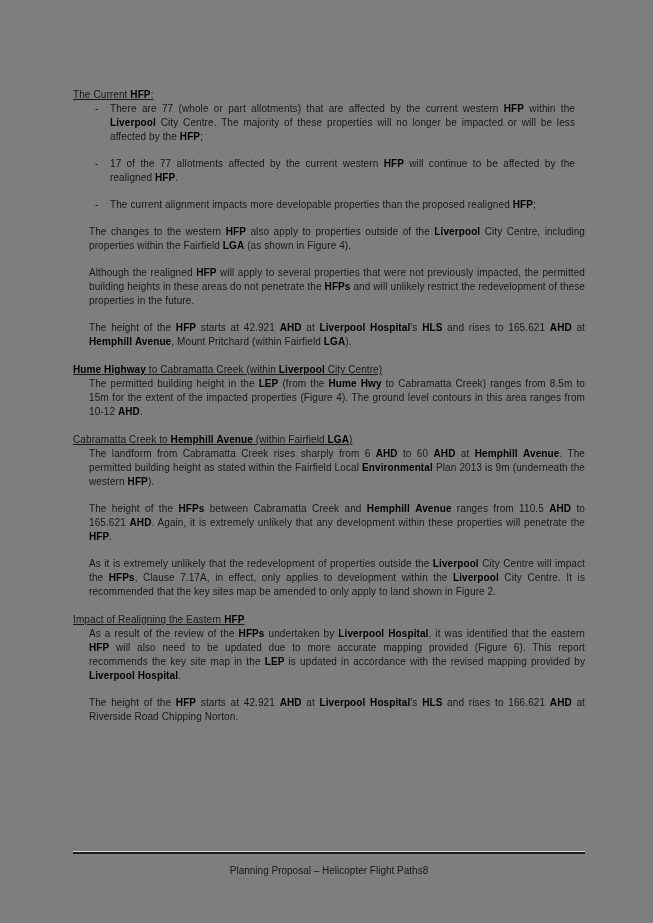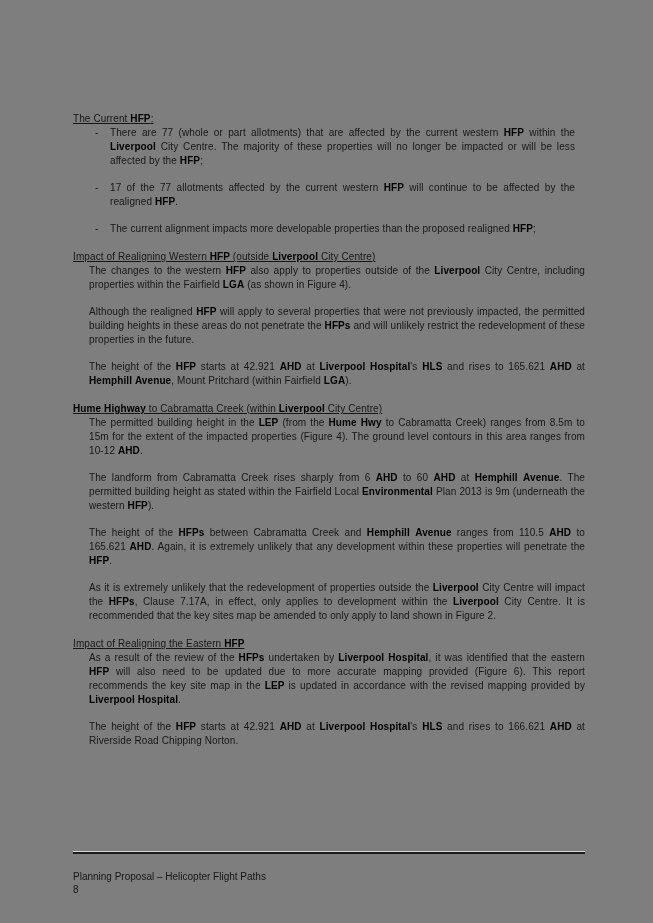--- a/index.html
+++ b/index.html
@@ -5,21 +5,21 @@
   html,body{margin:0;padding:0;}
   body{
     width:653px;height:923px;
     background:#7e7e7e;
     font-family:"Liberation Sans", sans-serif;
     position:relative;
     overflow:hidden;
   }
   .sheet{
     position:absolute;inset:0;
-    padding:112px 68px 0 73px;
+    padding:88px 68px 0 73px;
     box-sizing:border-box;
     color:#161616;
     font-size:10px;
     line-height:14px;
     text-align:justify;
     letter-spacing:0.1px;
   }
   .doc p{margin:0 0 13px 16px;}
   .doc .h{
     text-decoration:underline;
@@ -35,40 +35,40 @@
   .footer{
     position:absolute;left:73px;right:68px;top:851px;
     font-size:10px;color:#161616;
   }
   .footer-rule{
     height:3px;
     background:linear-gradient(#d6d6d6 0 1px, #1b1b1b 1px 100%);
   }
   .footer-row{
     display:flex;justify-content:center;
-    margin-top:16px;line-height:13px;flex-direction:column;
+    margin-top:10px;line-height:13px;
   }
 </style>
 </head>
 <body>
 
 <div class="sheet">
   <div class="doc" id="doc-content">
       <div class="h">The Current <b>HFP</b>:</div>
       <ul>
         <li>There are 77 (whole or part allotments) that are affected by the current western <b>HFP</b> within the <b>Liverpool</b> City Centre. The majority of these properties will no longer be impacted or will be less affected by the <b>HFP</b>;</li>
         <li>17 of the 77 allotments affected by the current western <b>HFP</b> will continue to be affected by the realigned <b>HFP</b>.</li>
         <li>The current alignment impacts more developable properties than the proposed realigned <b>HFP</b>;</li>
       </ul>
-      <div class="h">Impact of Realigning Western <b>HFP</b> (outside <b>Liverpool</b> City Centre)</div>
       <p>The changes to the western <b>HFP</b> also apply to properties outside of the <b>Liverpool</b> City Centre, including properties within the Fairfield <b>LGA</b> (as shown in Figure 4).</p>
       <p>Although the realigned <b>HFP</b> will apply to several properties that were not previously impacted, the permitted building heights in these areas do not penetrate the <b>HFPs</b> and will unlikely restrict the redevelopment of these properties in the future.</p>
       <p>The height of the <b>HFP</b> starts at 42.921 <b>AHD</b> at <b>Liverpool</b> <b>Hospital</b>'s <b>HLS</b> and rises to 165.621 <b>AHD</b> at <b>Hemphill</b> <b>Avenue</b>, Mount Pritchard (within Fairfield <b>LGA</b>).</p>
       <div class="h"><b>Hume</b> <b>Highway</b> to Cabramatta Creek (within <b>Liverpool</b> City Centre)</div>
       <p>The permitted building height in the <b>LEP</b> (from the <b>Hume</b> <b>Hwy</b> to Cabramatta Creek) ranges from 8.5m to 15m for the extent of the impacted properties (Figure 4). The ground level contours in this area ranges from 10-12 <b>AHD</b>.</p>
+      <div class="h">Cabramatta Creek to <b>Hemphill</b> <b>Avenue</b> (within Fairfield <b>LGA</b>)</div>
       <p>The landform from Cabramatta Creek rises sharply from 6 <b>AHD</b> to 60 <b>AHD</b> at <b>Hemphill</b> <b>Avenue</b>. The permitted building height as stated within the Fairfield Local <b>Environmental</b> Plan 2013 is 9m (underneath the western <b>HFP</b>).</p>
       <p>The height of the <b>HFPs</b> between Cabramatta Creek and <b>Hemphill</b> <b>Avenue</b> ranges from 110.5 <b>AHD</b> to 165.621 <b>AHD</b>. Again, it is extremely unlikely that any development within these properties will penetrate the <b>HFP</b>.</p>
       <p>As it is extremely unlikely that the redevelopment of properties outside the <b>Liverpool</b> City Centre will impact the <b>HFPs</b>, Clause 7.17A, in effect, only applies to development within the <b>Liverpool</b> City Centre. It is recommended that the key sites map be amended to only apply to land shown in Figure 2.</p>
       <div class="h">Impact of Realigning the Eastern <b>HFP</b></div>
       <p>As a result of the review of the <b>HFPs</b> undertaken by <b>Liverpool</b> <b>Hospital</b>, it was identified that the eastern <b>HFP</b> will also need to be updated due to more accurate mapping provided (Figure 6). This report recommends the key site map in the <b>LEP</b> is updated in accordance with the revised mapping provided by <b>Liverpool</b> <b>Hospital</b>.</p>
       <p>The height of the <b>HFP</b> starts at 42.921 <b>AHD</b> at <b>Liverpool</b> <b>Hospital</b>'s <b>HLS</b> and rises to 166.621 <b>AHD</b> at Riverside Road Chipping Norton.</p>
     </div>
 </div>
 
 <div class="footer">

